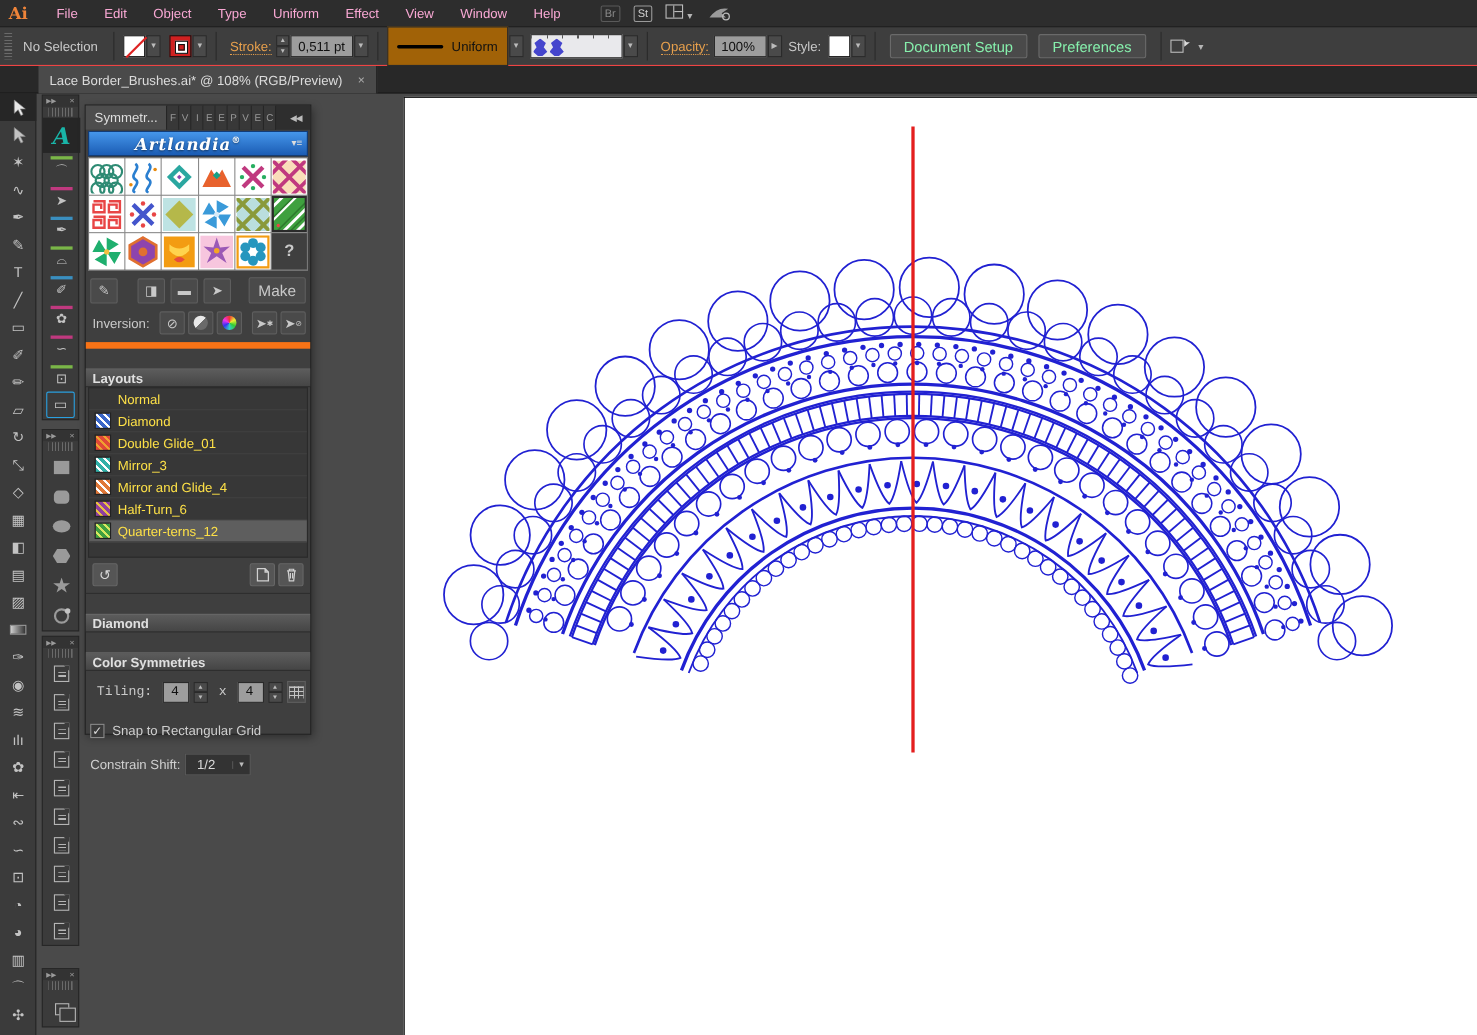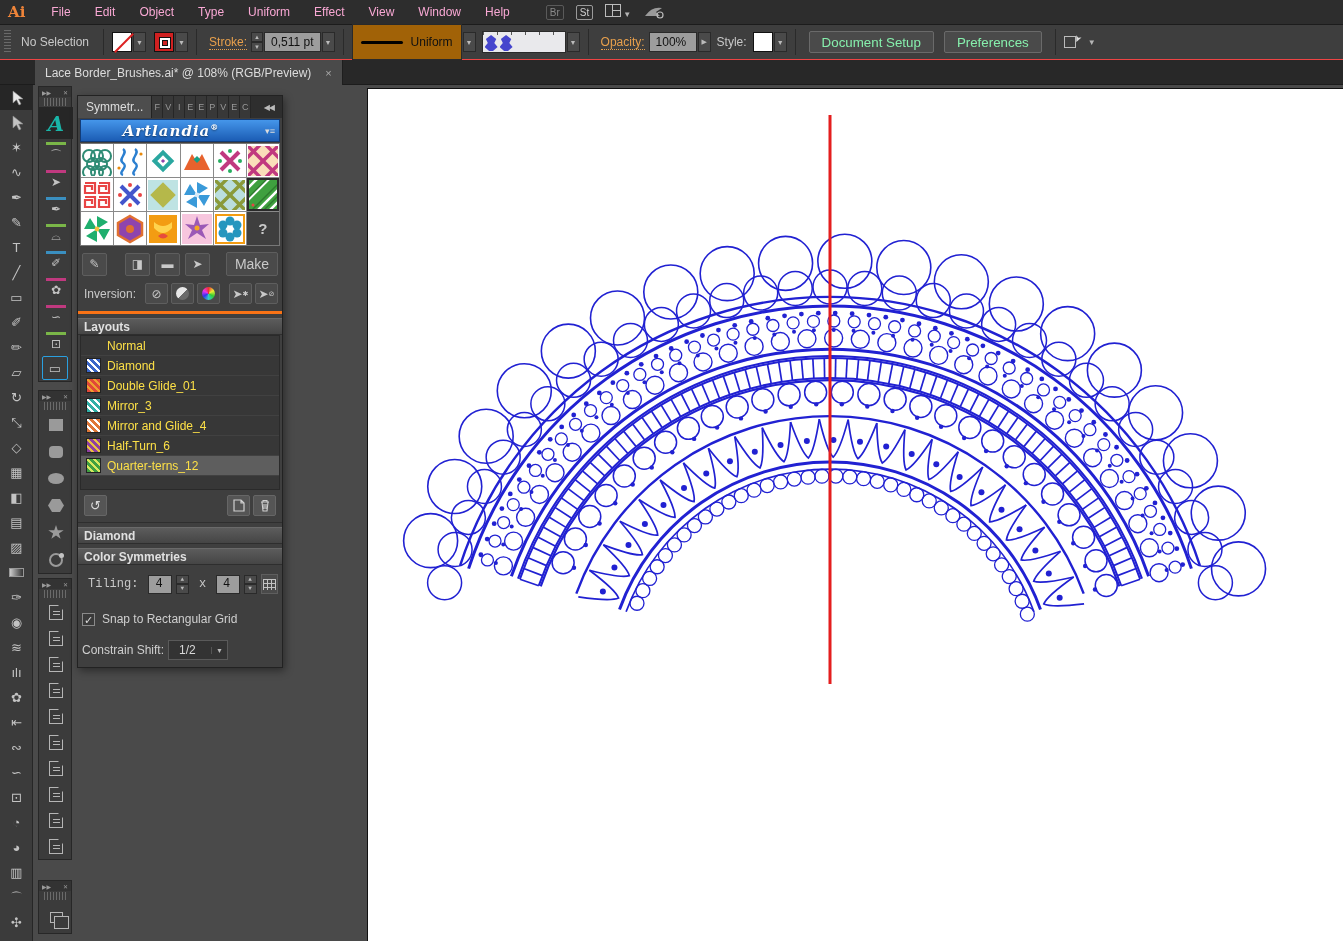--- a/index.html
+++ b/index.html
@@ -98,25 +98,25 @@
   #panel-menu { width:18px; color:#ddd; font-size:9px; text-align:center; }
   #swatch-grid { margin:0 2px; background:#8a8a8a; display:grid; grid-template-columns:repeat(6,1fr); gap:1px; border:1px solid #777; }
   .sw-cell { height:33px; background:#fff; position:relative; display:flex; align-items:center; justify-content:center; }
   .sw-cell.dark { background:#3f3f3f; color:#c9c9c9; font-weight:bold; font-size:15px; }
   .sw-cell.selected { outline:2px solid #2a2a2a; outline-offset:-2px; }
   .ptool-row { display:flex; align-items:center; gap:5px; padding:6px 4px 5px; }
   .ptool-btn { width:25px; height:23px; background:#4a4a4a; border:1px solid #5e5e5e; border-radius:2px; color:#c9c9c9;
     display:flex; align-items:center; justify-content:center; font-size:12px; }
   #make-btn { margin-left:auto; width:52px; height:24px; background:#4a4a4a; border:1px solid #5e5e5e; border-radius:2px;
     color:#c9c9c9; font-size:14px; display:flex; align-items:center; justify-content:center; }
-  .inv-row { display:flex; align-items:center; gap:3px; padding:2px 4px 7px; border-bottom:3px solid #f97316; }
+  .inv-row { display:flex; align-items:center; gap:3px; padding:2px 4px 7px; border-bottom:6px solid #f97316; }
   .inv-btn { width:23px; height:21px; background:#4a4a4a; border:1px solid #5e5e5e; border-radius:2px; display:flex; align-items:center; justify-content:center; color:#c9c9c9; font-size:12px; }
   .half-circ { width:13px; height:13px; border-radius:50%; background:linear-gradient(135deg,#e8e8e8 50%,#6a6a6a 50%); }
   .color-wheel { width:13px; height:13px; border-radius:50%; background:conic-gradient(#e33,#ee3,#3c3,#3cc,#33e,#e3e,#e33); }
-  .sec-head { height:17px; margin-top:4px; background:linear-gradient(180deg,#5c5c5c,#454545); border-top:1px solid #6a6a6a; border-bottom:1px solid #2e2e2e;
+  .sec-head { height:17px; margin-top:18px; background:linear-gradient(180deg,#5c5c5c,#454545); border-top:1px solid #6a6a6a; border-bottom:1px solid #2e2e2e;
     color:#e0e0e0; font-weight:bold; display:flex; align-items:center; padding:0 6px; }
   #layout-list { margin:0 2px; background:#373737; border:1px solid #2a2a2a; height:155px; overflow:hidden; }
   .lay-row { height:20px; display:flex; align-items:center; gap:6px; padding:0 4px 0 5px; border-bottom:1px solid #414141; color:#fde047; }
   .lay-row.selected { background:#5e5e5e; }
   .lay-ico { width:15px; height:15px; flex:0 0 15px; }
   .lay-ico.blank { visibility:hidden; }
   #list-footer { display:flex; align-items:center; padding:5px 6px 6px; gap:4px; border-bottom:1px solid #2e2e2e; }
   .foot-btn { width:23px; height:21px; background:#555; border:1px solid #666; border-radius:2px; color:#d8d8d8; display:flex; align-items:center; justify-content:center; font-size:13px; }
   #foot-right { margin-left:auto; display:flex; gap:3px; }
   .tile-row { display:flex; align-items:center; padding:9px 4px 6px; gap:4px;font-family:Liberation Mono, monospace; }

